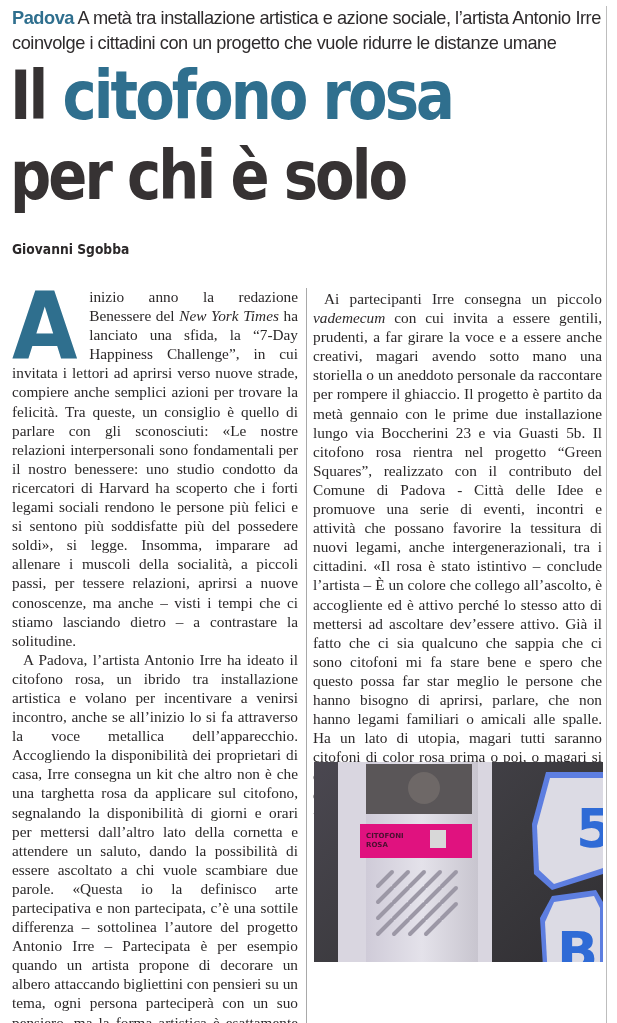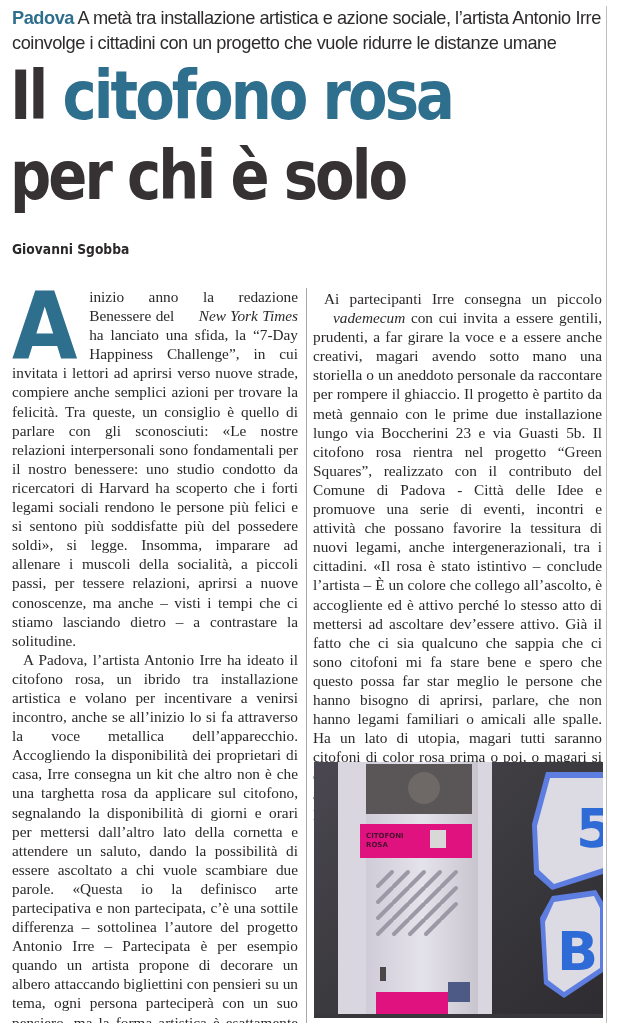--- a/index.html
+++ b/index.html
@@ -24,24 +24,24 @@
   .col { position: absolute; top: 287px; font-family: "Liberation Serif", serif; font-size: 15.3px; line-height: 19.1px;
     color: #2b2829; text-align: justify; hyphens: manual; }
   .col-left { left: 12px; width: 286px; }
   .col-right { left: 313px; width: 289px; top: 289px; }
   .col-divider { position: absolute; left: 306px; top: 288px; width: 1px; height: 735px; background: #a9a9a9; }
 
   .col p { margin: 0; }
   .col p.indent { text-indent: 11px; }
   .drop { float: left; font-family: "DejaVu Sans", sans-serif; font-weight: bold; color: #2f6f8e;
     font-size: 92px; line-height: 72px; margin: 4px 6px 0 0; height: 72px; transform: scaleX(0.92); transform-origin: left top; }
-  em { font-style: italic; margin-left: 20px; }
+  em { font-style: italic; }
   strong { font-weight: normal; }
 
-  .photo { position: absolute; left: 314px; top: 762px; width: 289px; height: 256px; overflow: hidden; background: #3a373c; }
+  .photo { position: absolute; left: 314px; top: 762px; width: 289px; height: 200px; overflow: hidden; background: #3a373c; }
   .photo svg { display: block; }
 </style>
 </head>
 <body>
 
 <div class="page">
   <div class="right-rule"></div>
 
   <div class="kicker"><span class="loc">Padova</span><span> A metà tra installazione artistica e azione sociale, l’artista Antonio Irre coinvolge i cittadini con un progetto che vuole ridurre le distanze umane</span></div>
 

